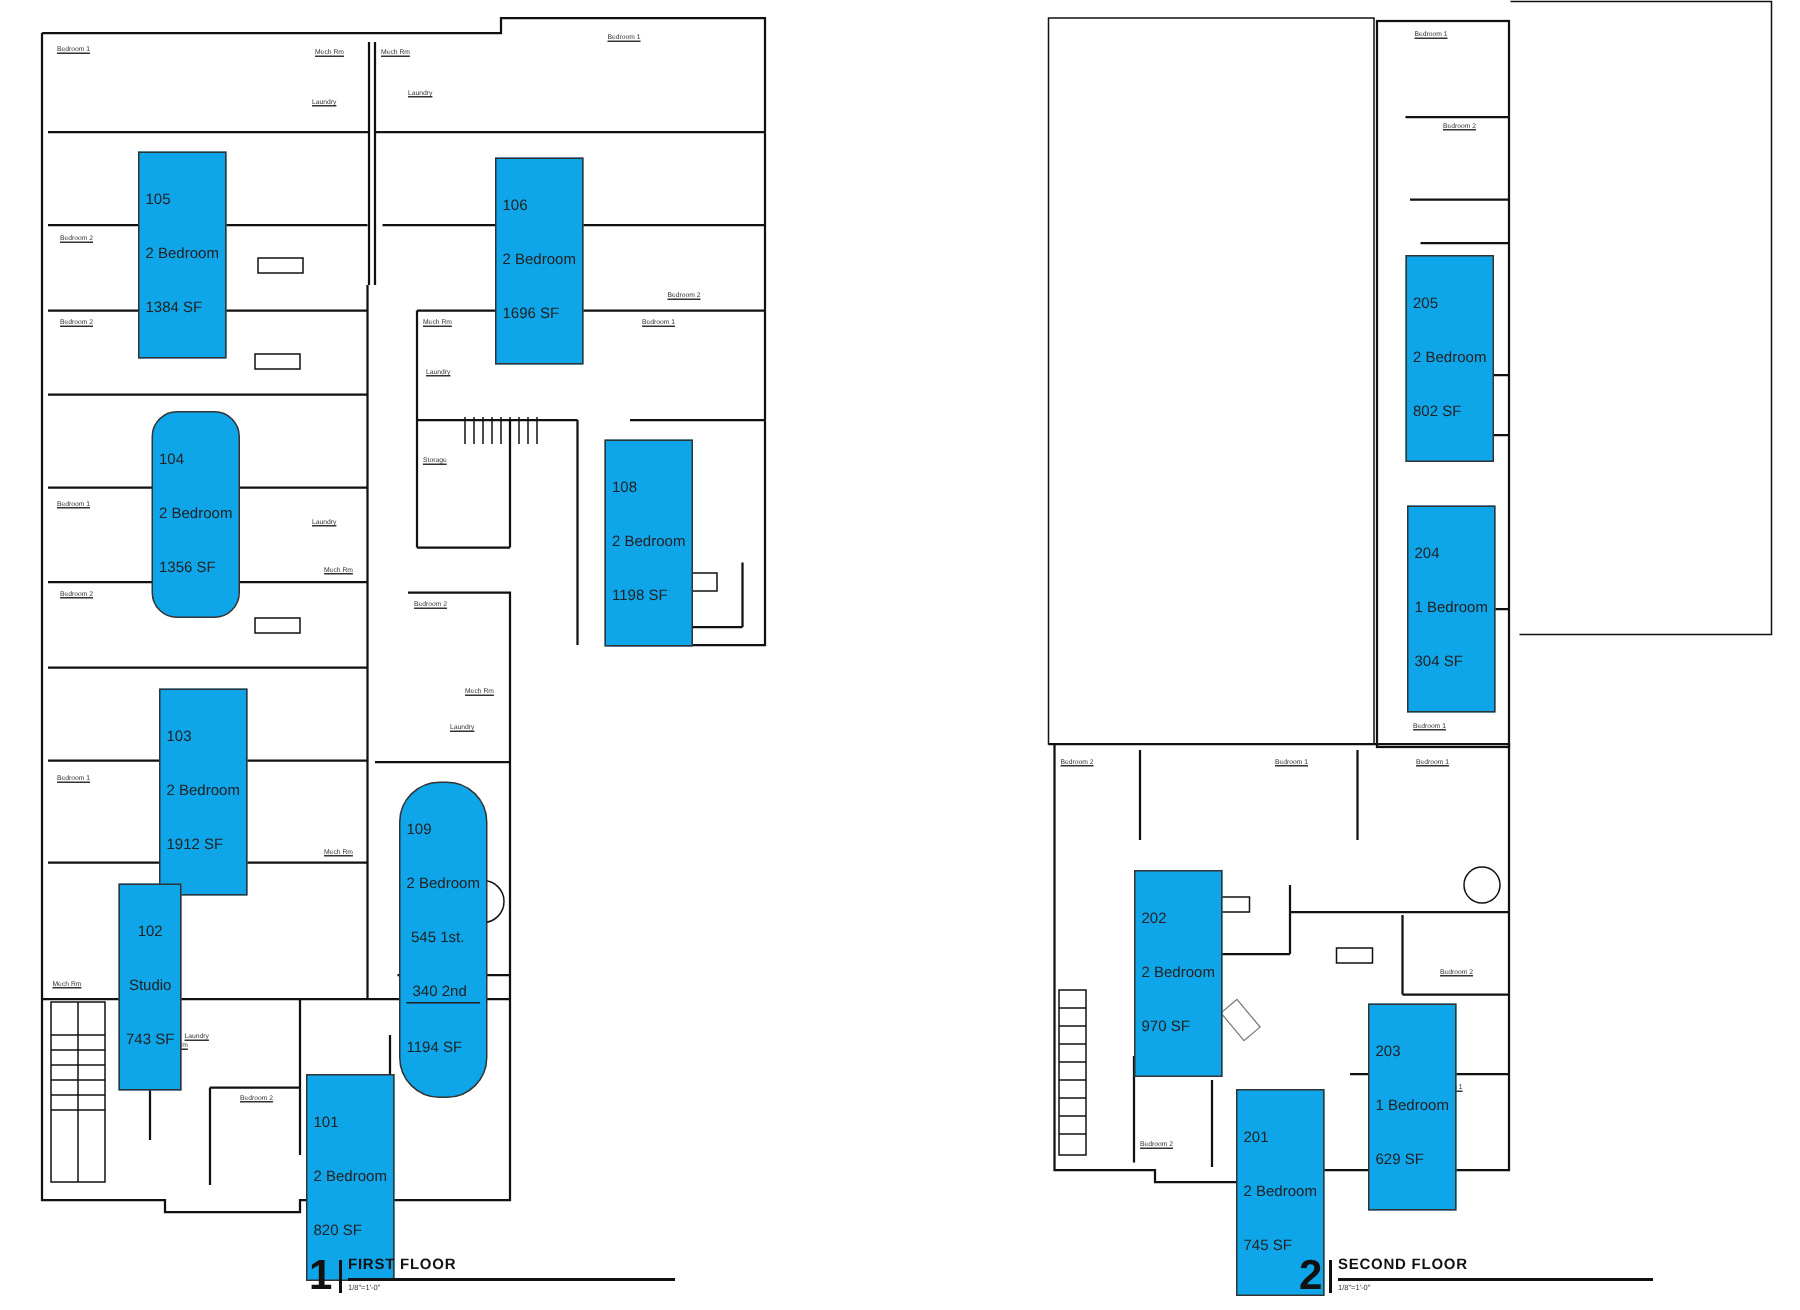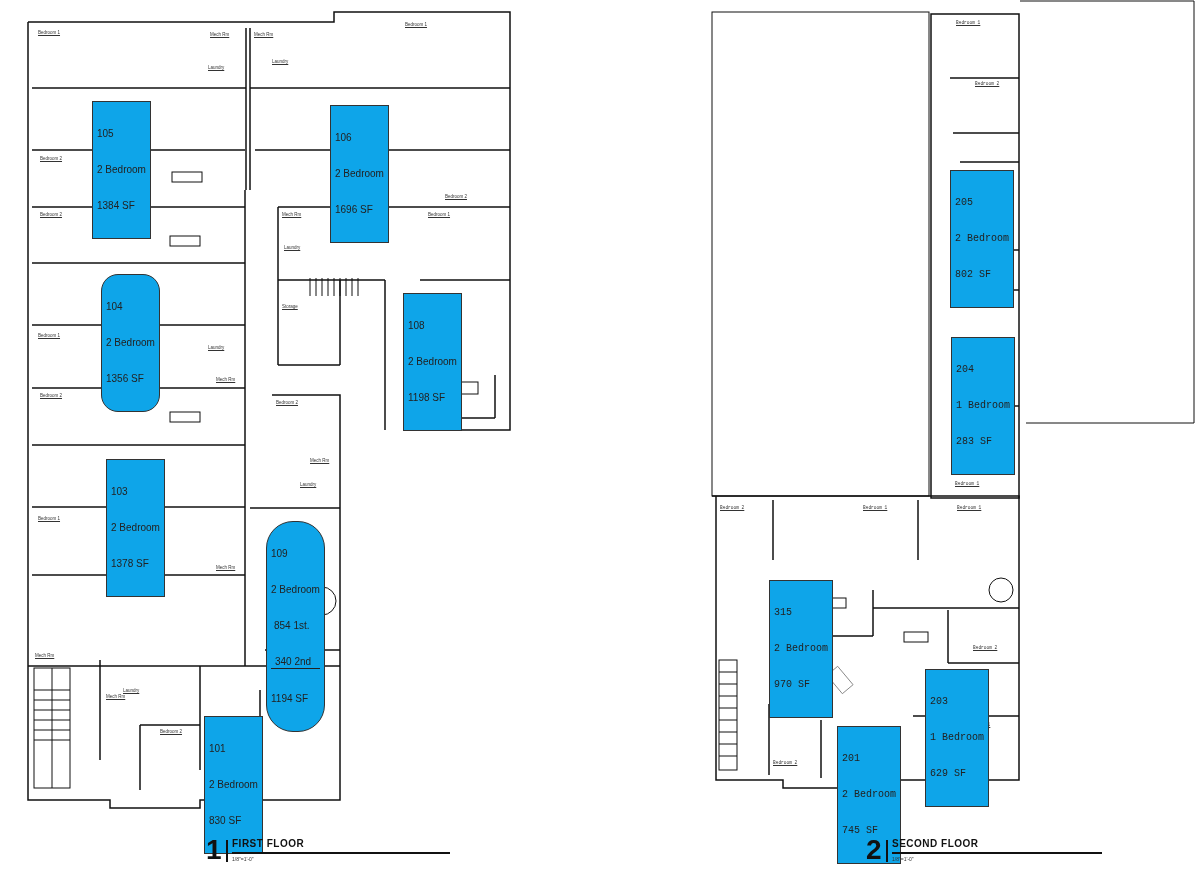--- a/index.html
+++ b/index.html
@@ -135,45 +135,50 @@
     <div>1356 SF</div>
   </div>
   <div class="unit-tag" style="left:403px;top:293px;">
     <div>108</div>
     <div>2 Bedroom</div>
     <div>1198 SF</div>
   </div>
   <div class="unit-tag" style="left:106px;top:459px;">
     <div>103</div>
     <div>2 Bedroom</div>
-    <div>1378 SF</div>
+    <div>1912 SF</div>
   </div>
   <div class="unit-tag" style="left:266px;top:521px;border-radius:27px;">
     <div>109</div>
     <div>2 Bedroom</div>
-    <div style="padding-left:3px;">854 1st.</div>
+    <div style="padding-left:3px;">545 1st.</div>
     <div style="padding-left:4px;border-bottom:1px solid #222;">340 2nd</div>
     <div>1194 SF</div>
   </div>
+  <div class="unit-tag" style="left:79px;top:589px;">
+    <div style="text-align:center;">102</div>
+    <div style="text-align:center;">Studio</div>
+    <div style="text-align:center;">743 SF</div>
+  </div>
   <div class="unit-tag" style="left:204px;top:716px;">
     <div>101</div>
     <div>2 Bedroom</div>
-    <div>830 SF</div>
+    <div>820 SF</div>
   </div>
 </div>
 
 <div class="title-block" style="left:206px;top:830px;width:245px;">
   <span class="title-num">1</span>
   <span class="title-bar"></span>
   <span class="title-name">FIRST FLOOR</span>
   <span class="title-rule" style="width:218px;"></span>
   <span class="title-scale">1/8"=1'-0"</span>
 </div>
 
-<div class="plan" style="left:13px;top:0;width:950px;height:820px;font-family:Liberation Mono, monospace;">
+<div class="plan" style="left:0;top:0;width:950px;height:820px;">
   <svg width="1200" height="820" stroke="#111" fill="none" stroke-width="1.5" style="left:0;top:0;">
 
     <rect x="699" y="12" width="217" height="484" stroke-width="1"></rect>
     <polyline points="1007,1 1181,1 1181,423 1013,423" stroke-width="1"></polyline>
 
     <rect x="918" y="14" width="88" height="484" stroke-width="1.5"></rect>
     <line x1="937" y1="78" x2="1006" y2="78"></line>
     <line x1="940" y1="133" x2="1006" y2="133"></line>
     <line x1="947" y1="162" x2="1006" y2="162"></line>
     <line x1="947" y1="250" x2="1006" y2="250"></line>
@@ -229,24 +234,24 @@
   <span class="room-lbl" style="left:760px;top:760px;">Bedroom 2</span>
 
   <div class="unit-tag" style="left:937px;top:170px;">
     <div>205</div>
     <div>2 Bedroom</div>
     <div>802 SF</div>
   </div>
   <div class="unit-tag" style="left:938px;top:337px;">
     <div>204</div>
     <div>1 Bedroom</div>
-    <div>283 SF</div>
+    <div>304 SF</div>
   </div>
   <div class="unit-tag" style="left:756px;top:580px;">
-    <div>315</div>
+    <div>202</div>
     <div>2 Bedroom</div>
     <div>970 SF</div>
   </div>
   <div class="unit-tag" style="left:912px;top:669px;">
     <div>203</div>
     <div>1 Bedroom</div>
     <div>629 SF</div>
   </div>
   <div class="unit-tag" style="left:824px;top:726px;">
     <div>201</div>

